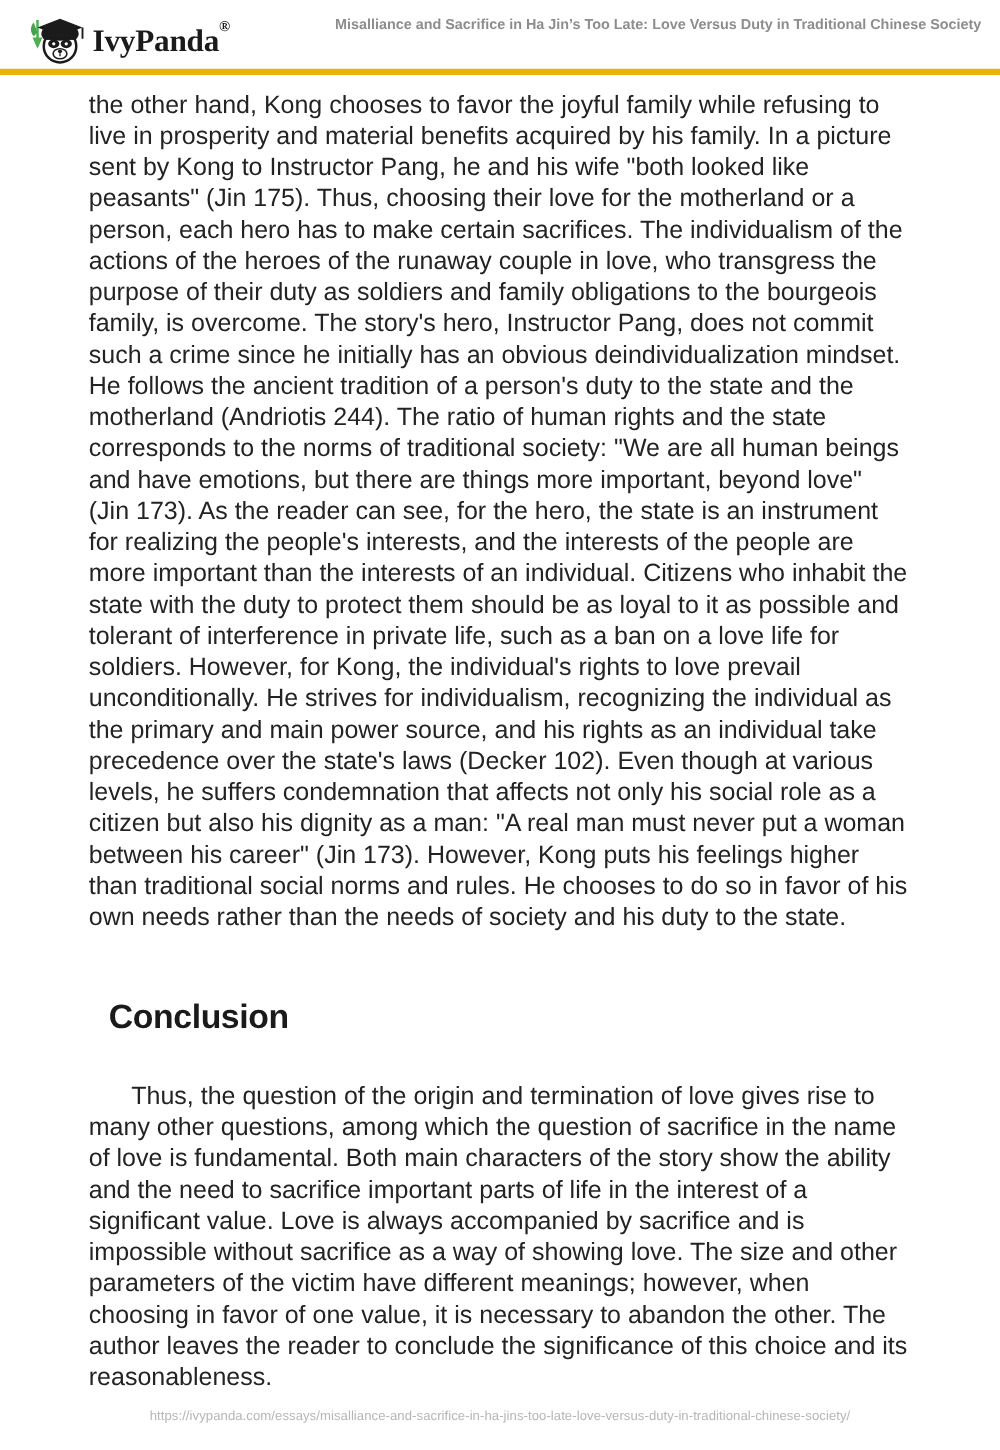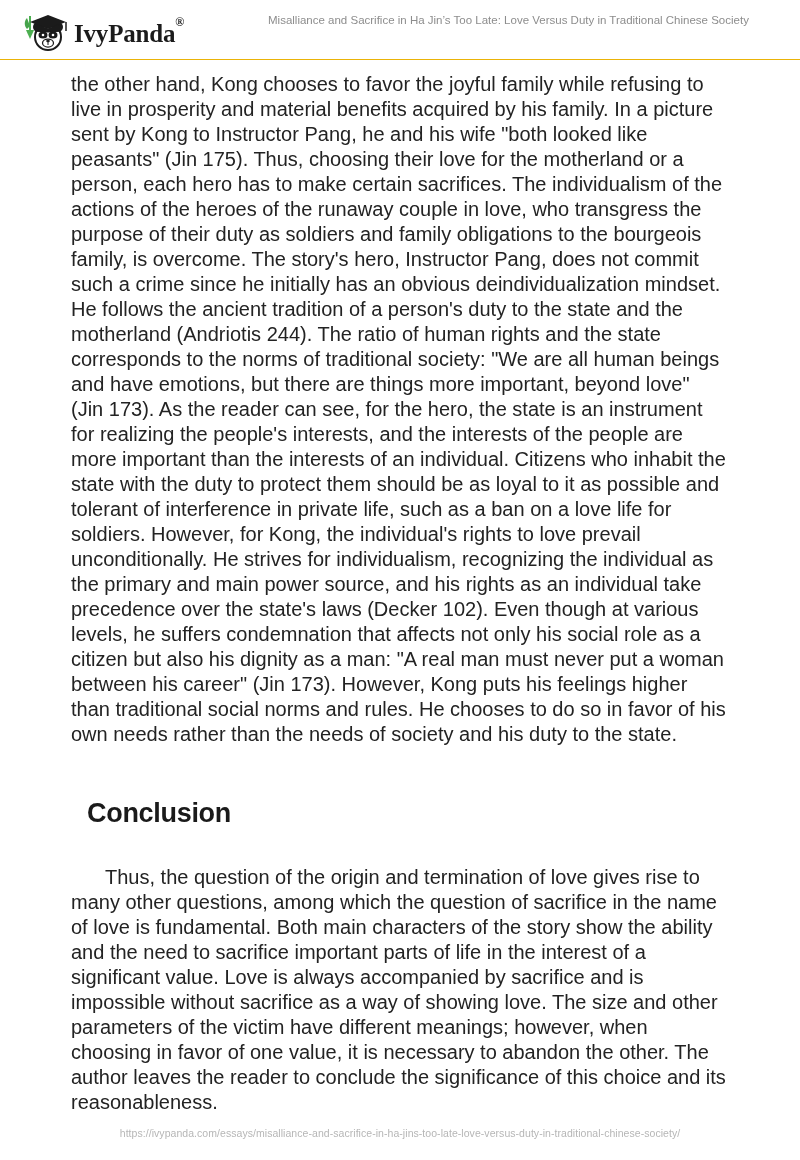--- a/index.html
+++ b/index.html
@@ -22,21 +22,21 @@
     box-sizing: border-box;
   }
 
   
   .page-header {
     position: absolute;
     top: 0;
     left: 0;
     width: 800px;
     height: 60px;
-    border-bottom: 1px solid #eab308;
+    border-bottom: 5px solid #eab308;
     box-sizing: border-box;
   }
   .brand {
     position: absolute;
     left: 18px;
     top: 8px;
     display: flex;
     align-items: center;
     height: 46px;
     text-decoration: none;
@@ -71,20 +71,21 @@
   .header-title {
     position: absolute;
     left: 268px;
     top: 13px;
     width: 520px;
     font-size: 11.5px;
     line-height: 15px;
     color: #8d8d8d;
     font-family: "Liberation Sans", sans-serif;
     white-space: nowrap;
+    font-weight: bold;
   }
 
   
   .content {
     position: absolute;
     left: 71px;
     top: 72px;
     width: 656px;
   }
   p.para {

